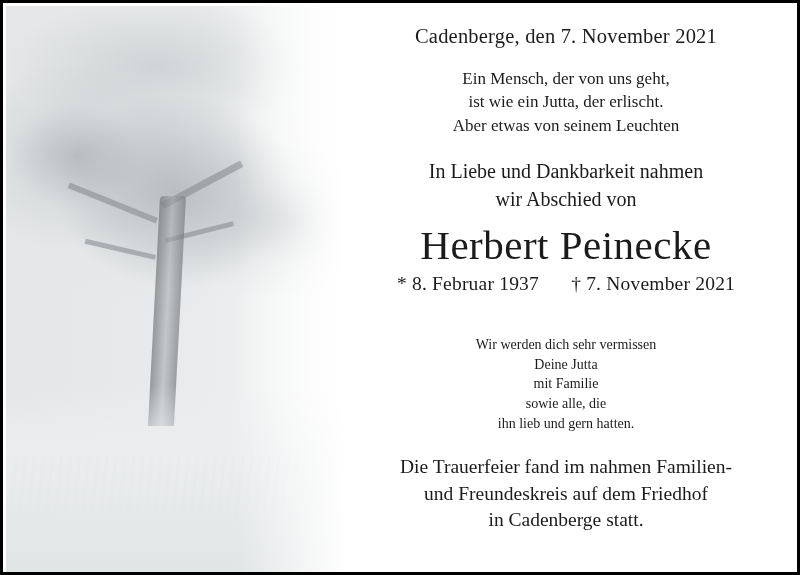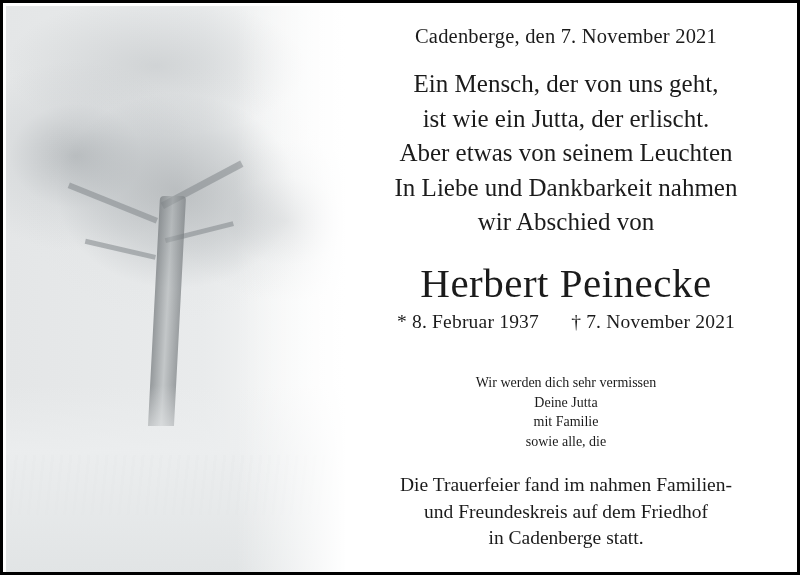--- a/index.html
+++ b/index.html
@@ -88,27 +88,28 @@
     box-sizing: border-box;
     text-align: center;
     color: #1b1b1b;
   }
   .date-line {
     font-size: 20.5px;
     letter-spacing: 0.2px;
     margin-bottom: 19px;
   }
   .verse {
-    font-size: 25px;
+    font-size: 17px;
     line-height: 1.38;
+    margin-bottom: 21px;
   }
   .intro {
-    font-size: 25px;
+    font-size: 20px;
     line-height: 1.38;
-    margin-bottom: 20px;
+    margin-bottom: 8px;
   }
   .name {
     font-size: 41px;
     letter-spacing: 0.5px;
     line-height: 1.15;
     margin: 6px 0 4px 0;
     white-space: nowrap;
   }
   .dates {
     font-size: 19.5px;
@@ -173,20 +174,21 @@
       <span class="sep"></span>
       <span>† 7. November 2021</span>
     </div>
 
     <div class="mourners">
       <span class="line">Wir werden dich sehr vermissen</span>
       <span class="line">Deine Jutta</span>
       <span class="line">mit Familie</span>
       <span class="block2">
         <span class="line">sowie alle, die</span>
+        <span class="line">ihn lieb und gern hatten.</span>
       </span>
     </div>
 
     <div class="ceremony">
       <span class="line">Die Trauerfeier fand im nahmen Familien-</span>
       <span class="line">und Freundeskreis auf dem Friedhof</span>
       <span class="line">in Cadenberge statt.</span>
     </div>
 
   </div>

